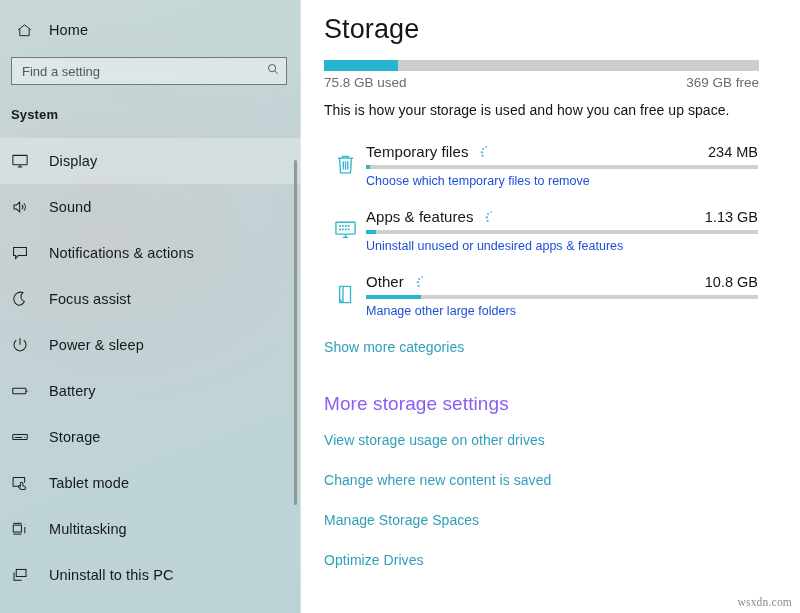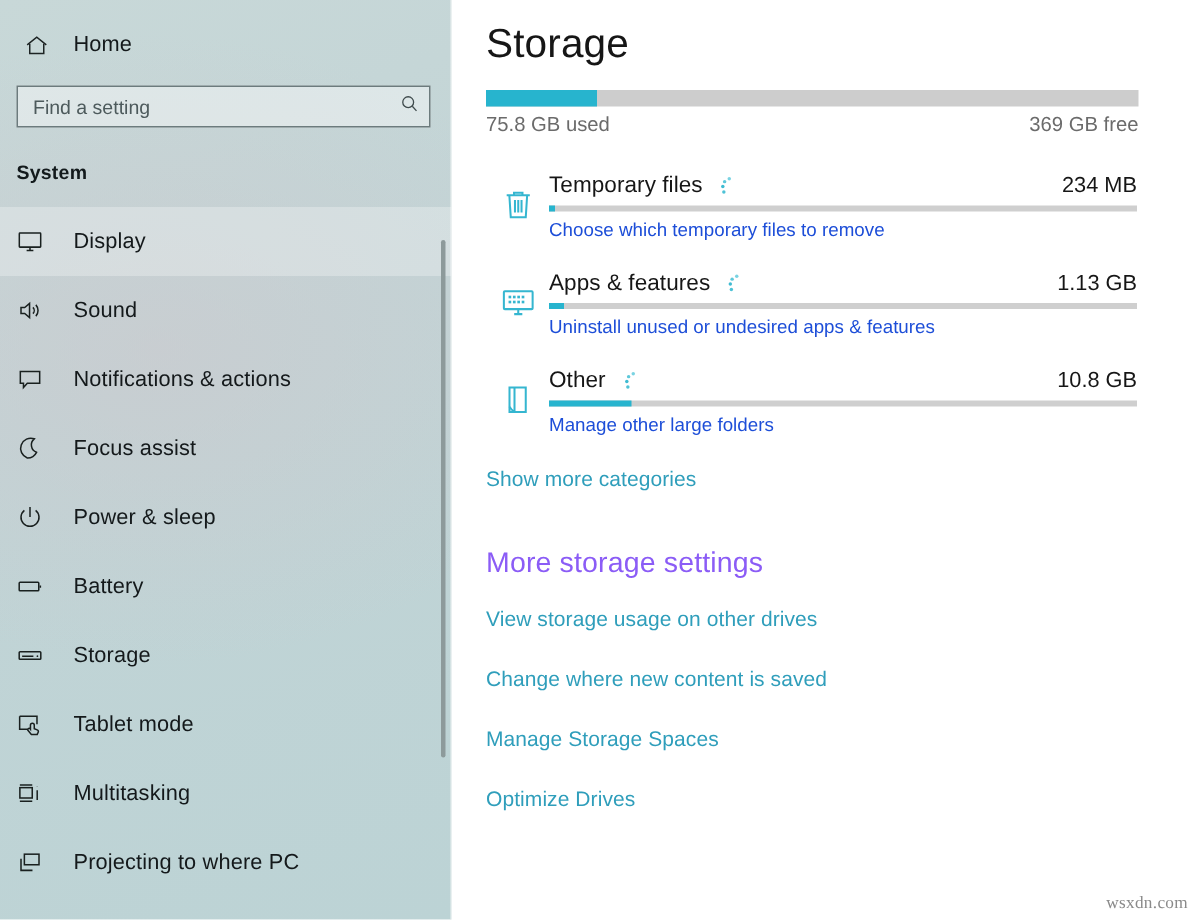--- a/index.html
+++ b/index.html
@@ -404,21 +404,21 @@
         <span class="nav-label">Multitasking</span>
       </div>
 
       <div class="nav-item">
         <span class="nav-icon">
           <svg width="18" height="18" viewBox="0 0 24 24" fill="none" stroke="currentColor" stroke-width="1.35">
             <rect x="7" y="4.6" width="13" height="9.4"></rect>
             <path d="M4 8.6v10.4h10.2"></path>
           </svg>
         </span>
-        <span class="nav-label">Projecting to where PC</span>
+        <span class="nav-label">Uninstall to this PC</span>
       </div>
 
     </div>
 
     <div class="sb-track">
       <div class="sb-thumb"></div>
     </div>
     <div class="sidebar-edge"></div>
   </div>
 
@@ -427,20 +427,21 @@
     <h1 class="page-title">Storage</h1>
 
     <div class="drive-bar">
       <div class="drive-bar-fill" style="width:17%"></div>
     </div>
     <div class="drive-legend">
       <span>75.8 GB used</span>
       <span>369 GB free</span>
     </div>
 
+    <div class="intro-text">This is how your storage is used and how you can free up space.</div>
 
     <div class="cats">
 
       <div class="cat-row">
         <span class="cat-icon">
           <svg width="25" height="25" viewBox="0 0 24 24" fill="none" stroke="currentColor" stroke-width="1.3">
             <path d="M4.6 5.9h14.8"></path>
             <path d="M9.3 5.9V4.3h5.4v1.6"></path>
             <path d="M6.3 5.9 7.2 20h9.6l.9-14.1"></path>
             <path d="M9.9 8.9v8"></path>

